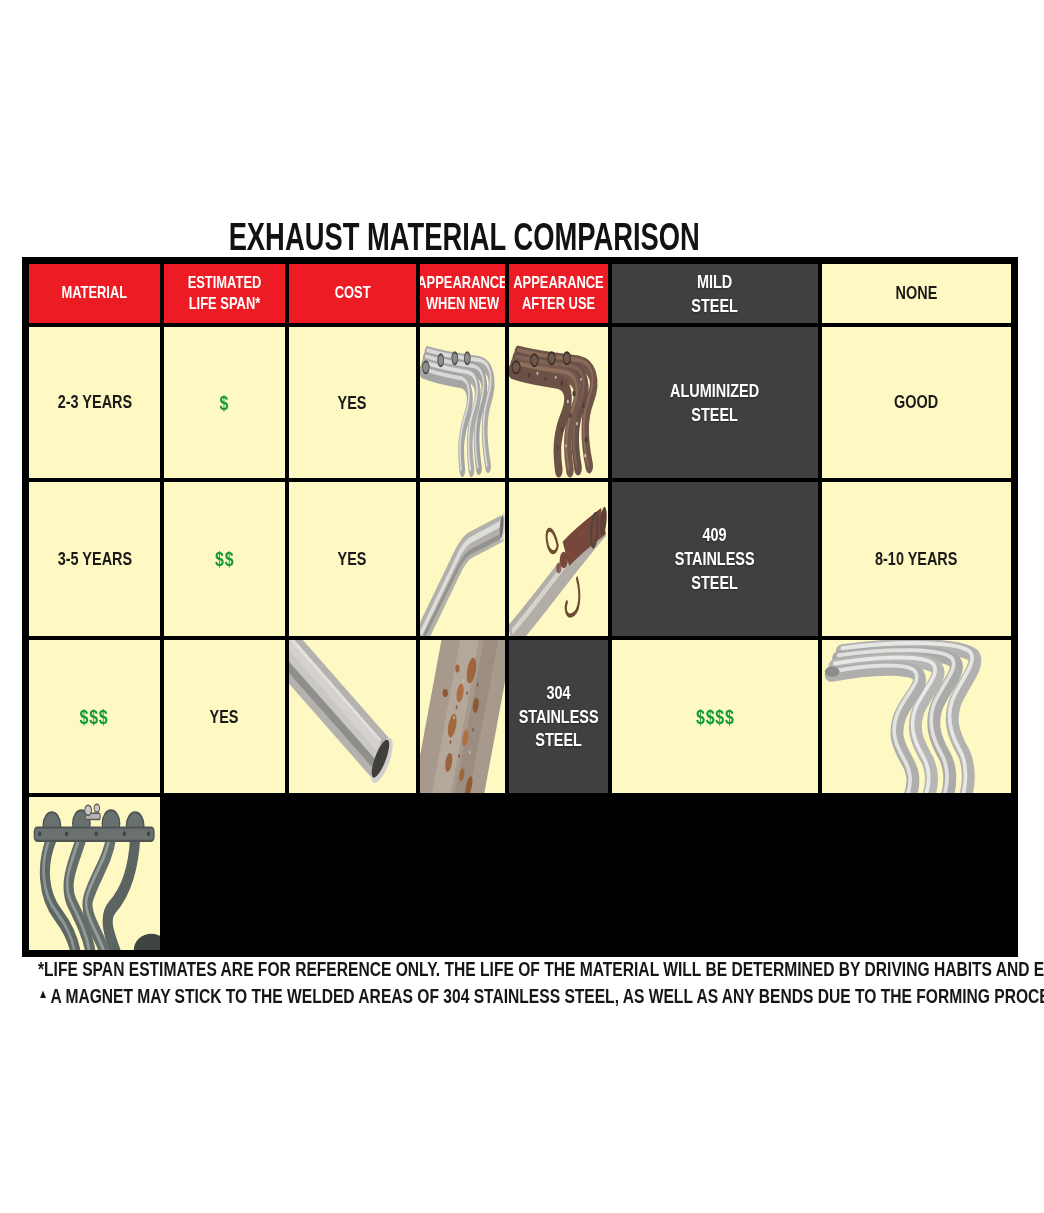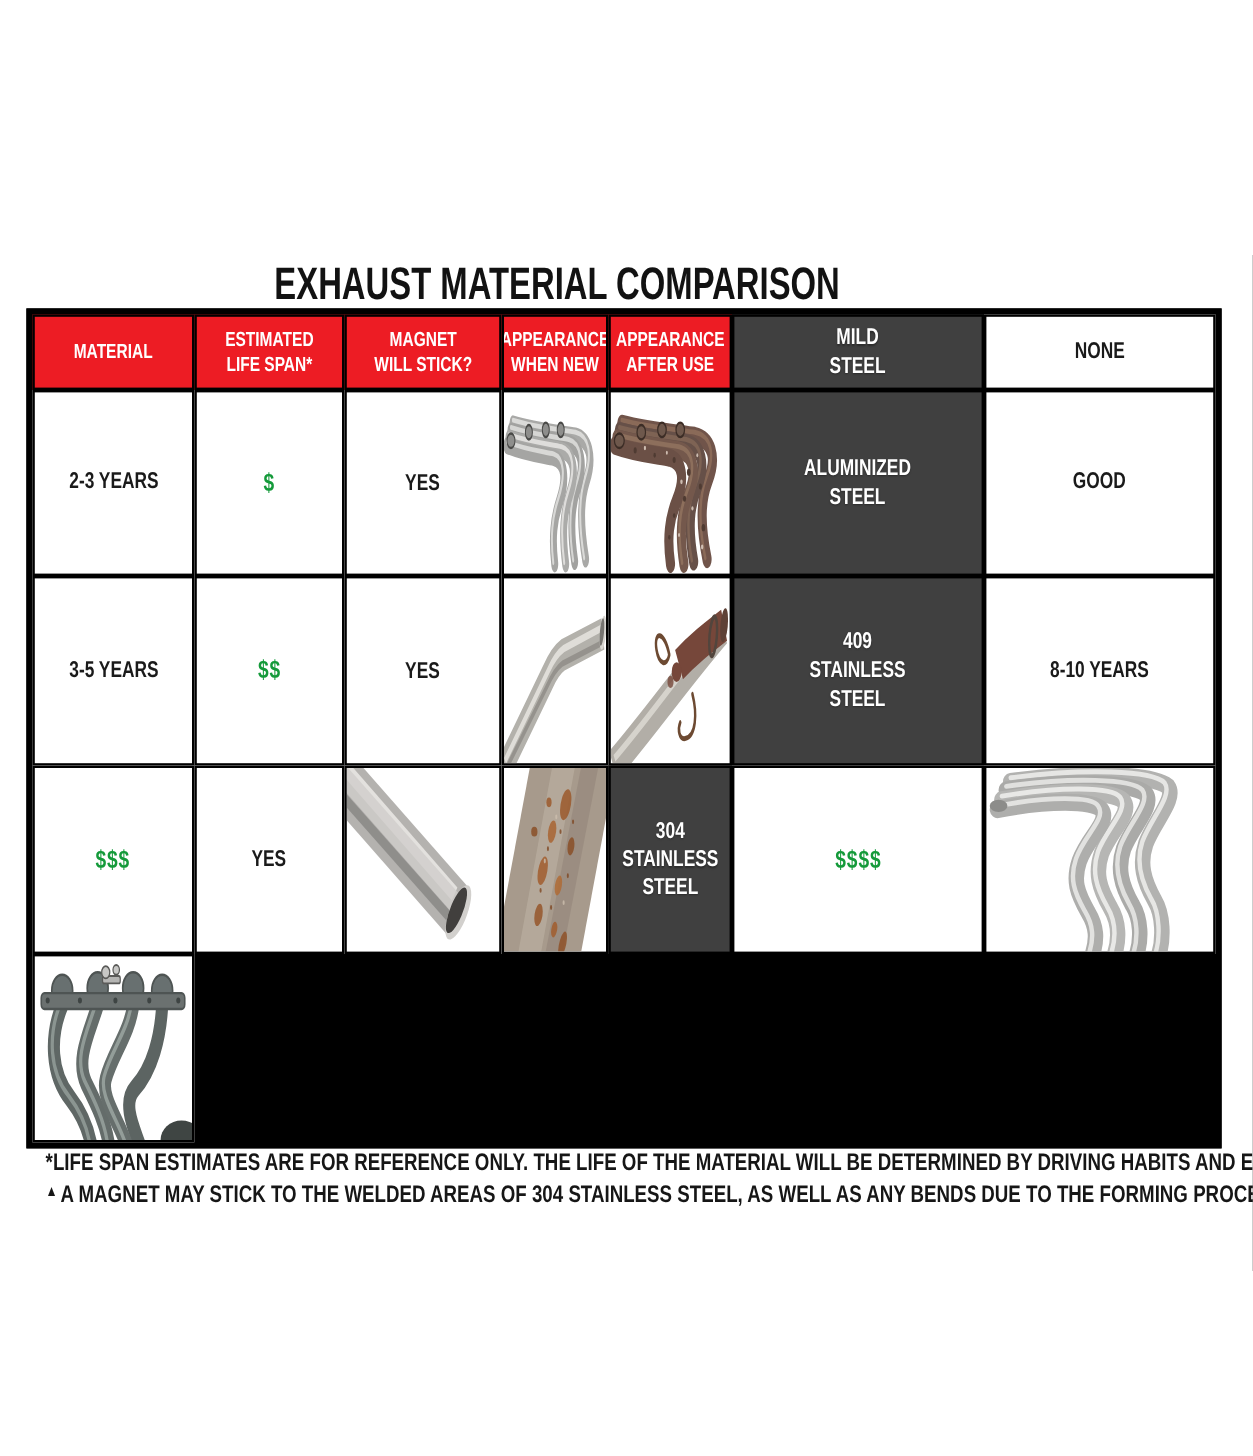--- a/index.html
+++ b/index.html
@@ -18,21 +18,21 @@
   #comparison-table {
     position: absolute; left: 22px; top: 257px;
     border: 5px solid #000;
     display: grid;
     grid-template-columns: 135px 125px 131px 89px 103px 210px 193px;
     grid-template-rows: 63px 155px 158px 157px 157px;
     background: #000;
   }
   .cell {
     border: 2px solid #000;
-    background: #ffffff;
+    background: #fef9c3;
     display: flex; align-items: center; justify-content: center;
     overflow: hidden;
   }
   .header-cell { background: #ED1C24; }
   .header-cell .t { color: #ffffff; font-size: 17px; line-height: 1.18; }
   .material-cell { background: #404040; }
   .material-cell .t { color: #ffffff; font-size: 19px; line-height: 1.25; text-shadow: 0 1px 2px rgba(0,0,0,.35); }
   .t {
     display: inline-block; transform: scaleX(0.76); transform-origin: center center;
     font-weight: bold; white-space: pre-line; text-align: center; color: #1a1a1a;
@@ -55,22 +55,21 @@
 <div id="comparison-table">
 
   <div class="cell header-cell">
       <span class="t">MATERIAL</span>
     </div>
   <div class="cell header-cell">
       <span class="t">ESTIMATED
 LIFE SPAN*</span>
     </div>
   <div class="cell header-cell">
-      <span class="t">MAGNET
-WILL STICK?</span>
+      <span class="t">COST</span>
     </div>
   <div class="cell header-cell">
       <span class="t">APPEARANCE
 WHEN NEW</span>
     </div>
   <div class="cell header-cell">
       <span class="t">APPEARANCE
 AFTER USE</span>
     </div>
 

